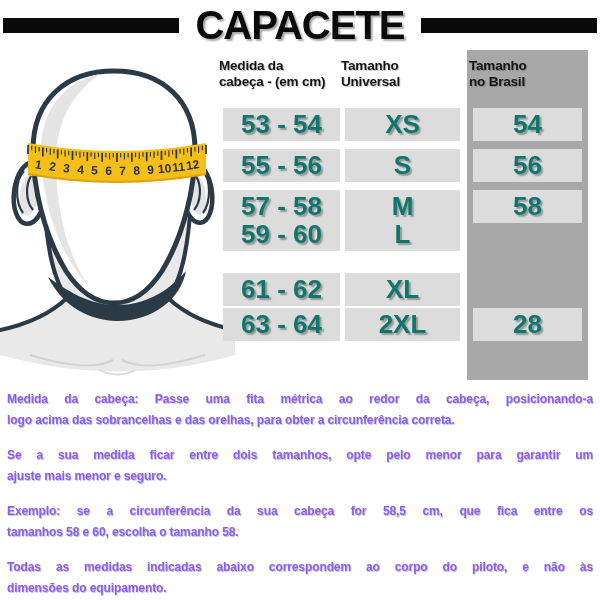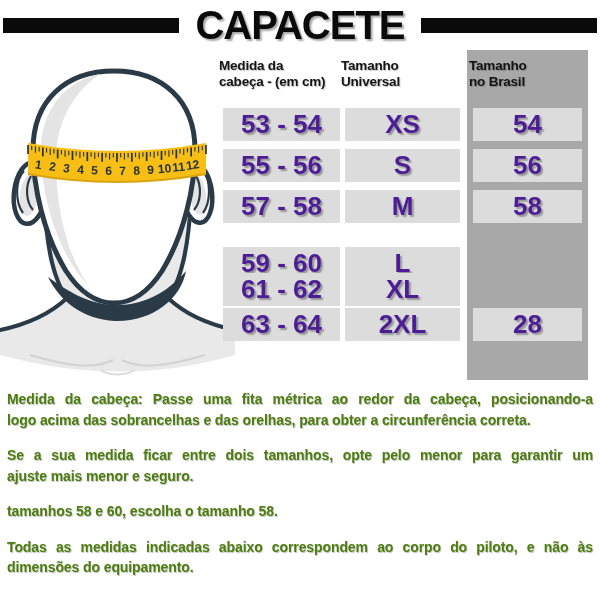--- a/index.html
+++ b/index.html
@@ -23,28 +23,28 @@
   .col{position:absolute;top:0;height:330px;}
   .col1{left:223px;width:117px}
   .col2{left:345px;width:115px}
   .col3{left:473px;width:109px}
   .th{position:absolute;top:8px;left:-4px;right:-4px;text-align:left;font-weight:bold;
     font-size:13.5px;line-height:15.5px;letter-spacing:-.2px;color:#141414;
     text-shadow:1px 1px 1px rgba(0,0,0,.22);}
   .th span{display:block}
   .cell{position:absolute;left:0;right:0;height:33px;background:#dcdcdc;
     display:flex;align-items:center;justify-content:center;
-    font-size:26px;font-weight:bold;color:#4c1d95;
+    font-size:26px;font-weight:bold;color:#0f766e;
     text-shadow:2px 2px 1.5px rgba(0,0,0,.32);}
-  .r0{top:58px}.r1{top:99px}.r2{top:140px}.r3{top:197px}.r4{top:223px}.r5{top:258px}
+  .r0{top:58px}.r1{top:99px}.r2{top:140px}.r3{top:168px}.r4{top:223px}.r5{top:258px}
   
   .notes{position:absolute;top:385px;left:0;width:600px;box-sizing:border-box;
     padding:4px 7px 0;}
-  .notes p{margin:0 0 15px;font-size:14px;line-height:20.5px;font-weight:bold;
-    letter-spacing:-.1px;color:#4d7c0f;text-shadow:.8px .8px .8px rgba(0,0,0,.25);}
+  .notes p{margin:0 0 15px;font-size:12px;line-height:20.5px;font-weight:bold;
+    letter-spacing:-.1px;color:#8b5cf6;text-shadow:.8px .8px .8px rgba(0,0,0,.25);}
   .jline{display:block;white-space:nowrap;text-align:justify;text-align-last:justify;}
   .jline.last{text-align-last:left;}
 </style>
 </head>
 <body>
 
 <header class="titlebar">
   <div class="rule"></div>
   <h1 class="title">CAPACETE</h1>
   <div class="rule"></div>
@@ -198,19 +198,20 @@
 <section class="notes">
   <p>
     <span class="jline">Medida da cabeça: Passe uma fita métrica ao redor da cabeça, posicionando-a</span>
     <span class="jline last">logo acima das sobrancelhas e das orelhas, para obter a circunferência correta.</span>
   </p>
   <p>
     <span class="jline">Se a sua medida ficar entre dois tamanhos, opte pelo menor para garantir um</span>
     <span class="jline last">ajuste mais menor e seguro.</span>
   </p>
   <p>
+    <span class="jline">Exemplo: se a circunferência da sua cabeça for 58,5 cm, que fica entre os</span>
     <span class="jline last">tamanhos 58 e 60, escolha o tamanho 58.</span>
   </p>
   <p>
     <span class="jline">Todas as medidas indicadas abaixo correspondem ao corpo do piloto, e não às</span>
     <span class="jline last">dimensões do equipamento.</span>
   </p>
 </section>
 
 </body></html>

